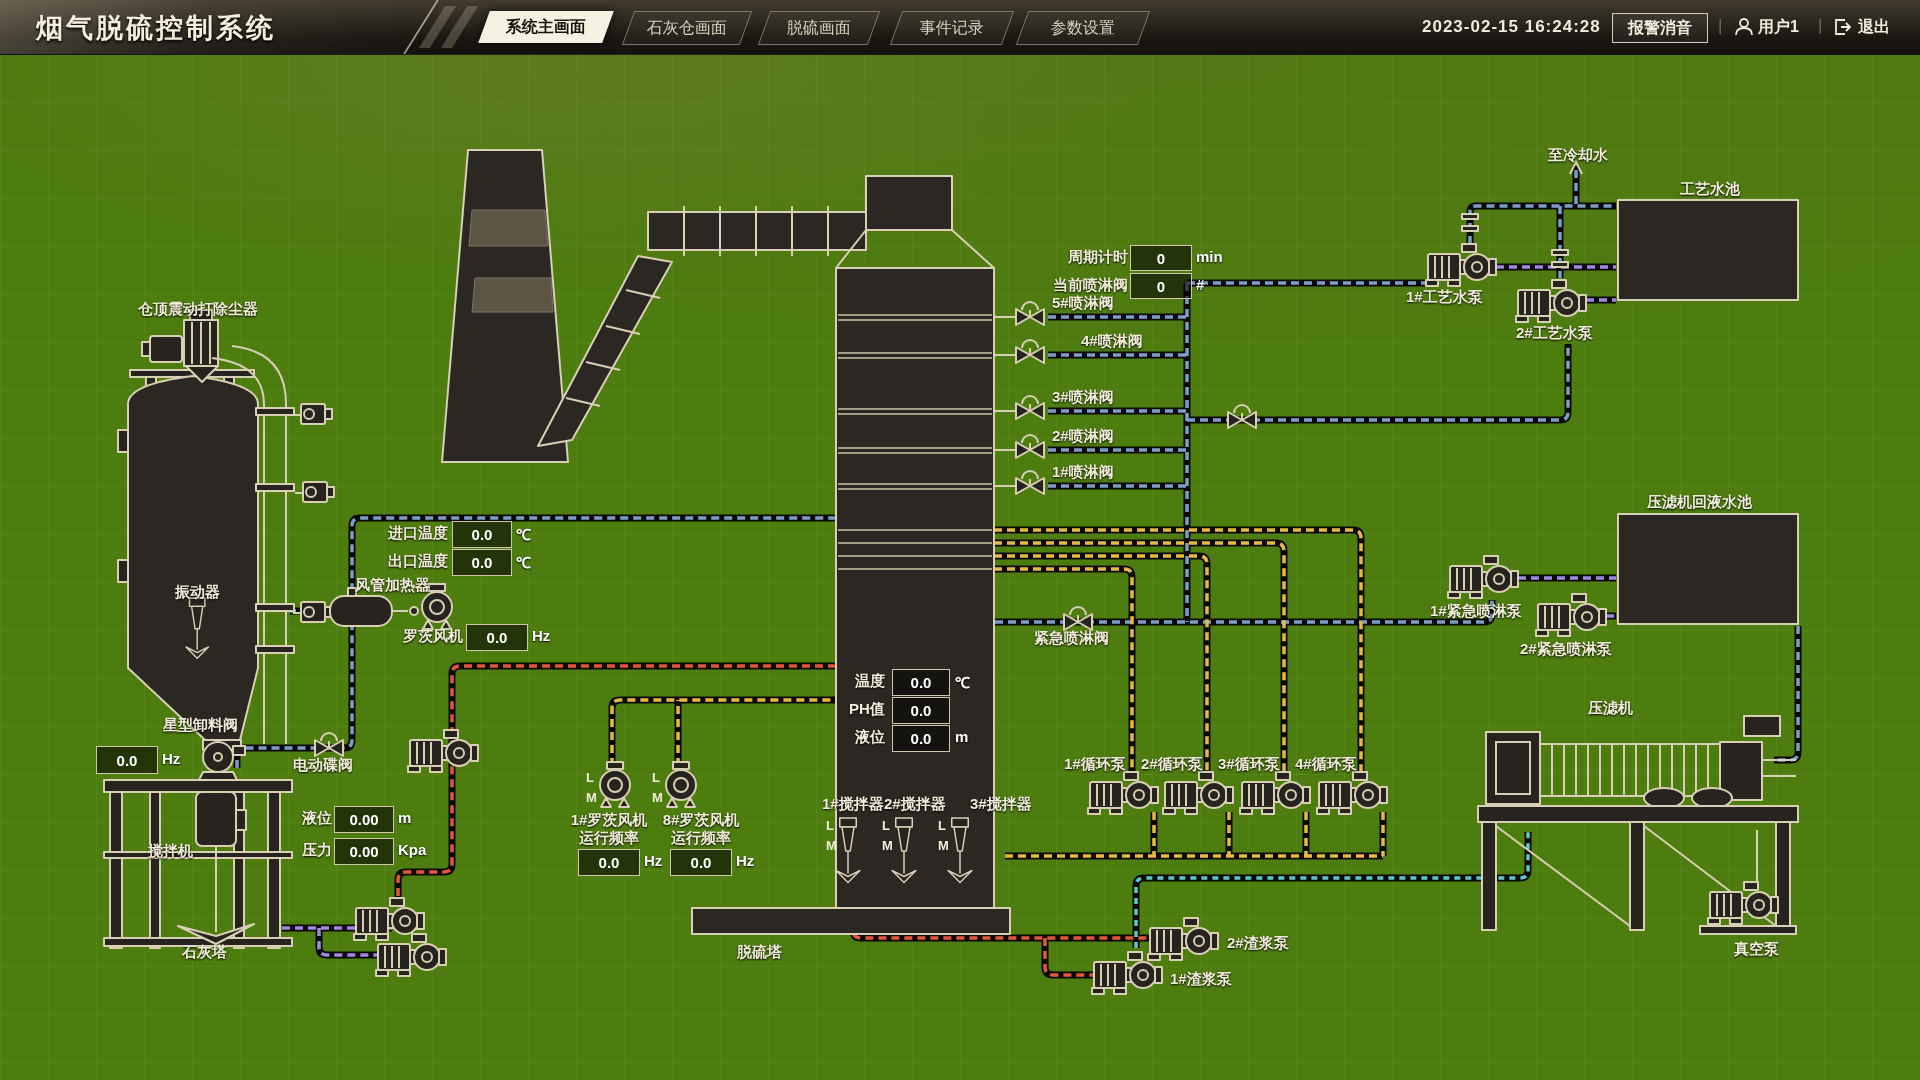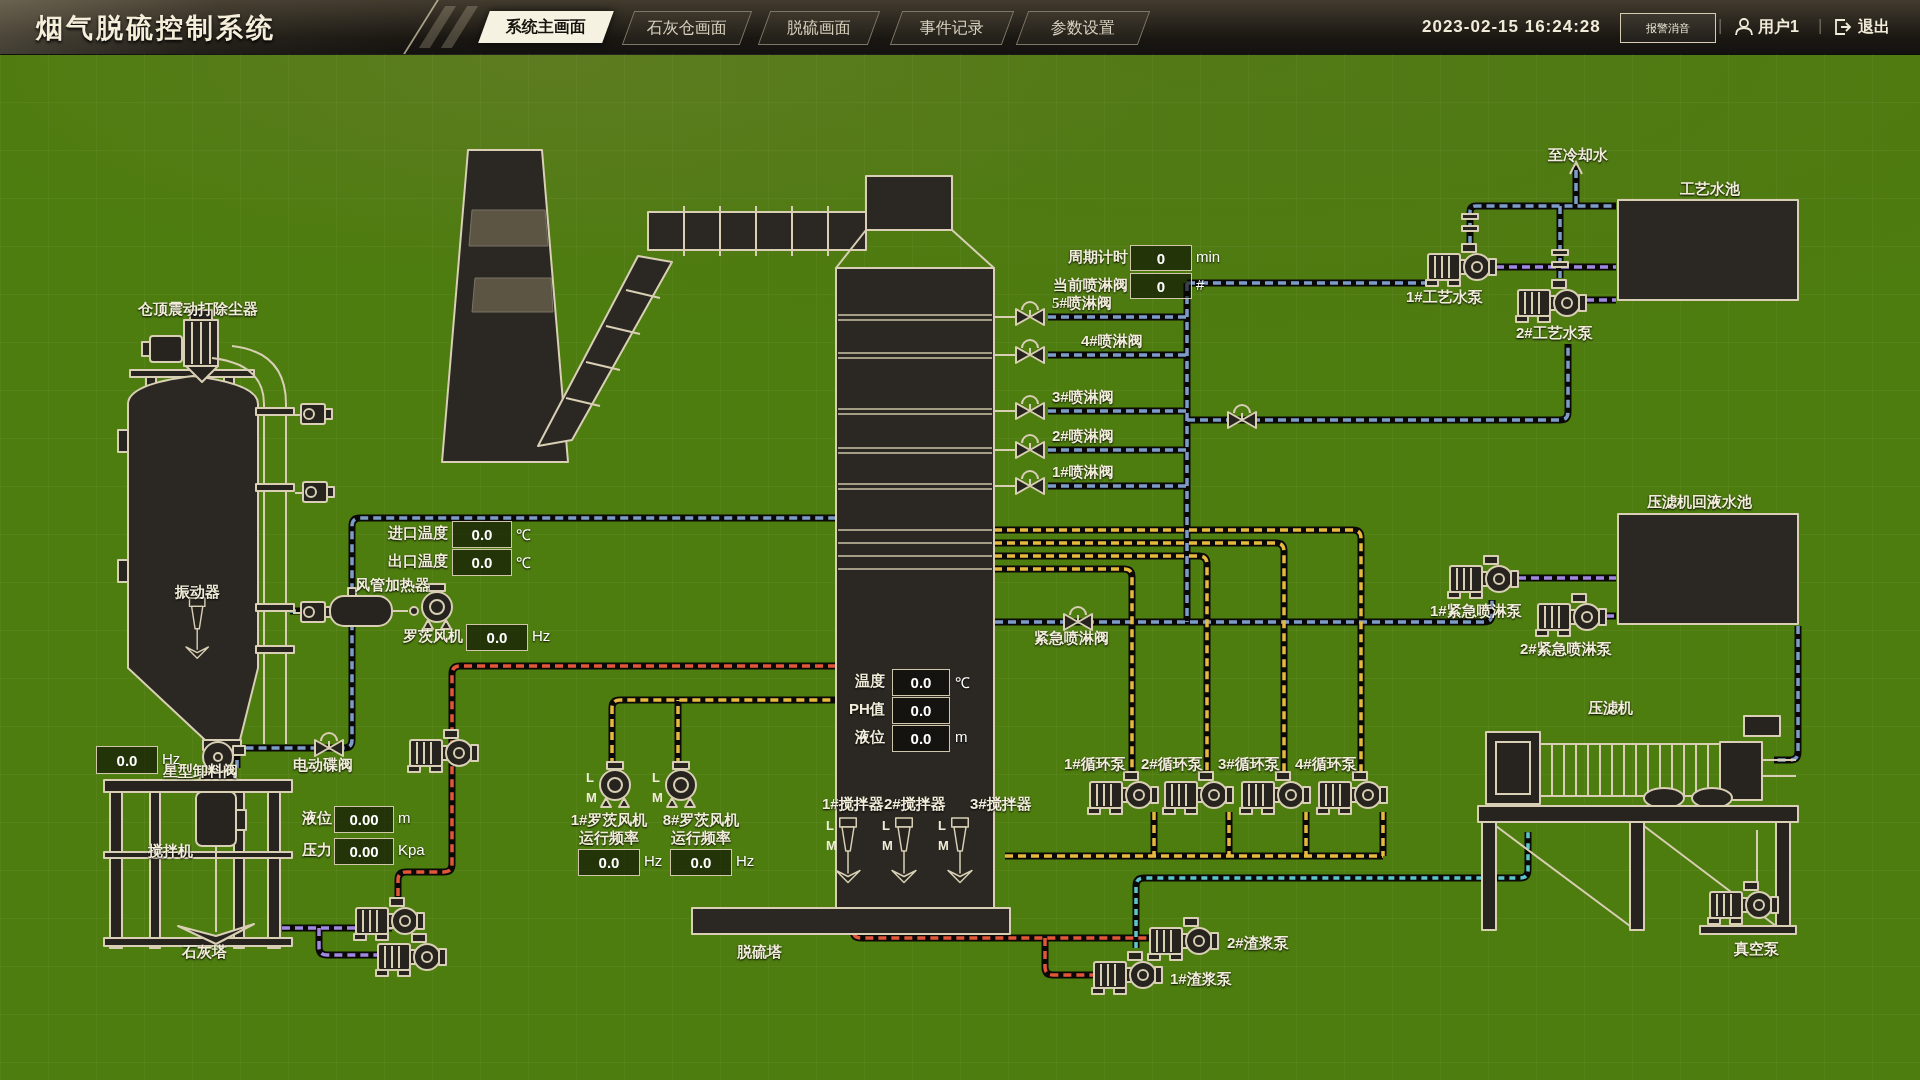--- a/index.html
+++ b/index.html
@@ -22,32 +22,32 @@
           background:rgba(200,190,160,.28);}
   .title{position:absolute;left:36px;top:10px;font-size:27px;font-weight:bold;color:#f4eeda;
          letter-spacing:3px;text-shadow:0 2px 3px #000;}
   .tab{position:absolute;top:11px;height:32px;transform:skewX(-20deg);display:flex;align-items:center;
        justify-content:center;font-size:16px;cursor:pointer;}
   .tab>span{transform:skewX(20deg);}
   .tab.active{background:#f6f2e2;color:#16130e;font-weight:bold;box-shadow:0 0 8px rgba(0,0,0,.7);}
   .tab.idle{background:rgba(140,128,104,.10);border:1px solid #7e7666;color:#d8d2bf;}
   .hdate{position:absolute;left:1422px;top:17px;font-size:17px;color:#f1ebd9;letter-spacing:1px;font-weight:bold;}
   .halarm{position:absolute;left:1612px;top:13px;width:94px;height:28px;border:1px solid #d6cdb2;
-          color:#f1ebd9;font-size:11px;font-weight:normal;display:flex;align-items:center;justify-content:center;
-          background:rgba(255,255,255,.05);cursor:pointer;margin-left:8px;}
+          color:#f1ebd9;font-size:16px;font-weight:bold;display:flex;align-items:center;justify-content:center;
+          background:rgba(255,255,255,.05);cursor:pointer;}
   .hsep{position:absolute;top:16px;color:#6f695c;font-size:17px;}
   .hitem{position:absolute;top:17px;color:#f1ebd9;font-size:16px;font-weight:bold;cursor:pointer;}
   .hicon{position:absolute;top:17px;width:20px;height:20px;}
   
   .lb{position:absolute;color:#f2edda;font-size:15px;font-weight:bold;white-space:nowrap;
       text-shadow:0 1px 2px #000;}
   .ctr{text-align:center;}
   .vb{position:absolute;border:1px solid #d0c7aa;background:rgba(6,5,4,.6);color:#ffffff;
       font-size:15px;font-weight:bold;display:flex;align-items:center;justify-content:center;}
-  .un{position:absolute;color:#ffffff;font-size:15px;font-weight:normal;white-space:nowrap;text-shadow:0 1px 2px #000;}
+  .un{position:absolute;color:#ffffff;font-size:15px;font-weight:bold;white-space:nowrap;text-shadow:0 1px 2px #000;}
   .lm{position:absolute;color:#f2edda;font-size:13px;font-weight:bold;}
   
   .pu{fill:none;stroke:#0a0908;stroke-width:7;}
   .pb{fill:none;stroke:#7d9cc8;stroke-width:3.5;stroke-dasharray:8 5;}
   .pt{fill:none;stroke:#5ec6ca;stroke-width:3.5;stroke-dasharray:6 5;}
   .py{fill:none;stroke:#e8b93f;stroke-width:3.5;stroke-dasharray:8 5;}
   .pr{fill:none;stroke:#e25738;stroke-width:3.5;stroke-dasharray:8 5;}
   .pp{fill:none;stroke:#a189e2;stroke-width:3.5;stroke-dasharray:8 5;}
   .eq{stroke:#d8cfb4;stroke-width:2;fill:#27241f;stroke-linejoin:round;}
   .eqd{stroke:#d8cfb4;stroke-width:2;fill:#2b2823;stroke-linejoin:round;}
@@ -349,21 +349,21 @@
     </g>
     <g>
       <line class="eln" x1="1757" y1="884" x2="1757" y2="830"></line>
       <rect class="eq" x="1700" y="926" width="96" height="8"></rect>
     </g>
     <use href="#pump" x="1708" y="882"></use>
   </svg>
 
   <div class="lb" style="left:138px;top:300px;">仓顶震动打除尘器</div>
   <div class="lb" style="left:175px;top:583px;">振动器</div>
-  <div class="lb" style="left:163px;top:716px;margin-top:46px;">星型卸料阀</div>
+  <div class="lb" style="left:163px;top:716px;">星型卸料阀</div>
   <div class="vb" style="left:96px;top:746px;width:60px;height:26px;">0.0</div>
   <div class="un" style="left:162px;top:750px;">Hz</div>
   <div class="lb" style="left:293px;top:756px;">电动碟阀</div>
   <div class="lb" style="left:148px;top:842px;">搅拌机</div>
   <div class="lb" style="left:182px;top:943px;">石灰塔</div>
   <div class="lb" style="left:302px;top:809px;">液位</div>
   <div class="vb" style="left:334px;top:806px;width:58px;height:25px;">0.00</div>
   <div class="un" style="left:398px;top:809px;">m</div>
   <div class="lb" style="left:302px;top:841px;font-family:Liberation Mono, monospace;">压力</div>
   <div class="vb" style="left:334px;top:838px;width:58px;height:25px;">0.00</div>
@@ -392,21 +392,21 @@
   <div class="lb ctr" style="left:662px;top:829px;width:78px;">运行频率</div>
   <div class="vb" style="left:670px;top:849px;width:60px;height:25px;">0.0</div>
   <div class="un" style="left:736px;top:852px;">Hz</div>
 
   <div class="lb" style="left:1068px;top:248px;">周期计时</div>
   <div class="vb" style="left:1130px;top:245px;width:60px;height:24px;">0</div>
   <div class="un" style="left:1196px;top:248px;">min</div>
   <div class="lb" style="left:1053px;top:276px;">当前喷淋阀</div>
   <div class="vb" style="left:1130px;top:273px;width:60px;height:24px;">0</div>
   <div class="un" style="left:1196px;top:276px;">#</div>
-  <div class="lb" style="left:1052px;top:294px;font-family:Liberation Serif, serif;">5#喷淋阀</div>
+  <div class="lb" style="left:1052px;top:294px;">5#喷淋阀</div>
   <div class="lb" style="left:1052px;top:332px;margin-left:29px;">4#喷淋阀</div>
   <div class="lb" style="left:1052px;top:388px;">3#喷淋阀</div>
   <div class="lb" style="left:1052px;top:427px;">2#喷淋阀</div>
   <div class="lb" style="left:1052px;top:463px;">1#喷淋阀</div>
   <div class="lb" style="left:1034px;top:629px;">紧急喷淋阀</div>
   <div class="lb" style="left:855px;top:672px;">温度</div>
   <div class="vb" style="left:892px;top:669px;width:56px;height:25px;">0.0</div>
   <div class="un" style="left:955px;top:672px;">℃</div>
   <div class="lb" style="left:849px;top:700px;">PH值</div>
   <div class="vb" style="left:892px;top:697px;width:56px;height:25px;">0.0</div>

